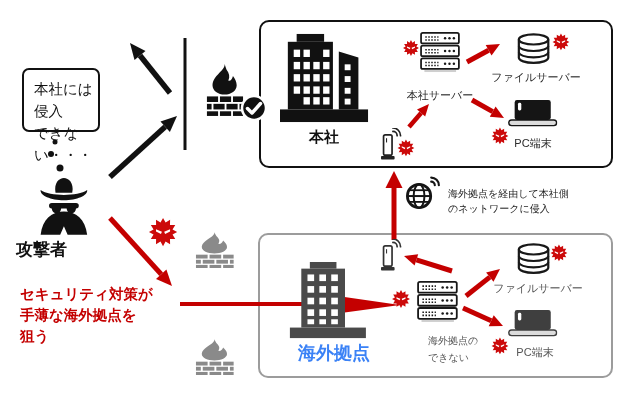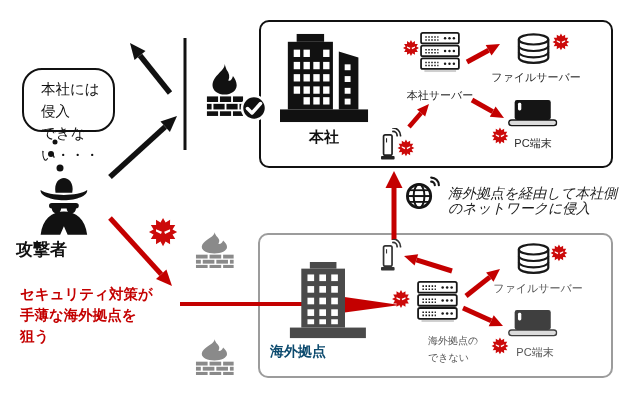--- a/index.html
+++ b/index.html
@@ -14,33 +14,33 @@
   svg.scene{position:absolute;left:0;top:0;}
   .ink-f{fill:var(--ink,#111);}
   .ink-s{stroke:var(--ink,#111);}
   .red-f{fill:var(--attack-red,#c40000);}
   .red-s{stroke:var(--attack-red,#c40000);}
   .mal{color:var(--malware-red,#cc0a0a);}
   .fwb{color:var(--ink,#111);}
   .fwg{color:var(--fw-gray,#8a8a8a);}
   .lbl{position:absolute;line-height:1.2;white-space:nowrap;}
   .bubble{
-    position:absolute;left:22px;top:68px;width:93px;height:64px;box-sizing:border-box;
-    border:2px solid var(--ink,#111);border-radius:20px;background:#fff;
-    font-size:14.5px;line-height:22px;padding:8px 0 0 17px;color:var(--ink,#111);
+    position:absolute;left:22px;top:68px;width:78px;height:64px;box-sizing:border-box;
+    border:2px solid var(--ink,#111);border-radius:7px;background:#fff;
+    font-size:14.5px;line-height:22px;padding:8px 0 0 10px;color:var(--ink,#111);
   }
   .bubble span{display:block;}
   .attacker-label{left:16px;top:240px;width:100px;font-size:17px;font-weight:600;color:var(--ink,#111);}
   .strategy{left:20px;top:284px;font-size:14.5px;line-height:21px;font-weight:600;color:var(--attack-red,#c40000);white-space:nowrap;}
   .hq-title{left:284px;top:128px;width:80px;text-align:center;font-size:15px;font-weight:600;color:var(--ink,#111);}
   .hq-server-lbl{left:395px;top:89px;width:90px;text-align:center;font-size:11px;color:#2a2a2a;}
   .hq-file-lbl{left:490px;top:71px;width:92px;text-align:center;font-size:11px;color:#2a2a2a;}
   .hq-pc-lbl{left:498px;top:137px;width:70px;text-align:center;font-size:11px;color:#2a2a2a;}
-  .note{left:448px;top:186px;font-size:14px;line-height:15px;color:#1c1c1c;font-style:italic;}
-  .branch-title{left:270px;top:343px;width:100px;text-align:left;font-size:14px;font-weight:600;color:#0c4a6e;}
+  .note{left:448px;top:186px;font-size:10px;line-height:15px;color:#1c1c1c;}
+  .branch-title{left:270px;top:343px;width:100px;text-align:right;font-size:18px;font-weight:600;color:#3b82f6;}
   .branch-server-lbl{left:428px;top:332px;font-size:10px;line-height:17px;color:var(--label-gray,#555);}
   .branch-file-lbl{left:492px;top:282px;width:92px;text-align:center;font-size:11px;color:var(--label-gray,#555);}
   .branch-pc-lbl{left:500px;top:346px;width:70px;text-align:center;font-size:11px;color:var(--label-gray,#555);}
 </style>
 </head>
 <body>
 
 <div class="stage">
 
   <div class="box box-hq"></div>

